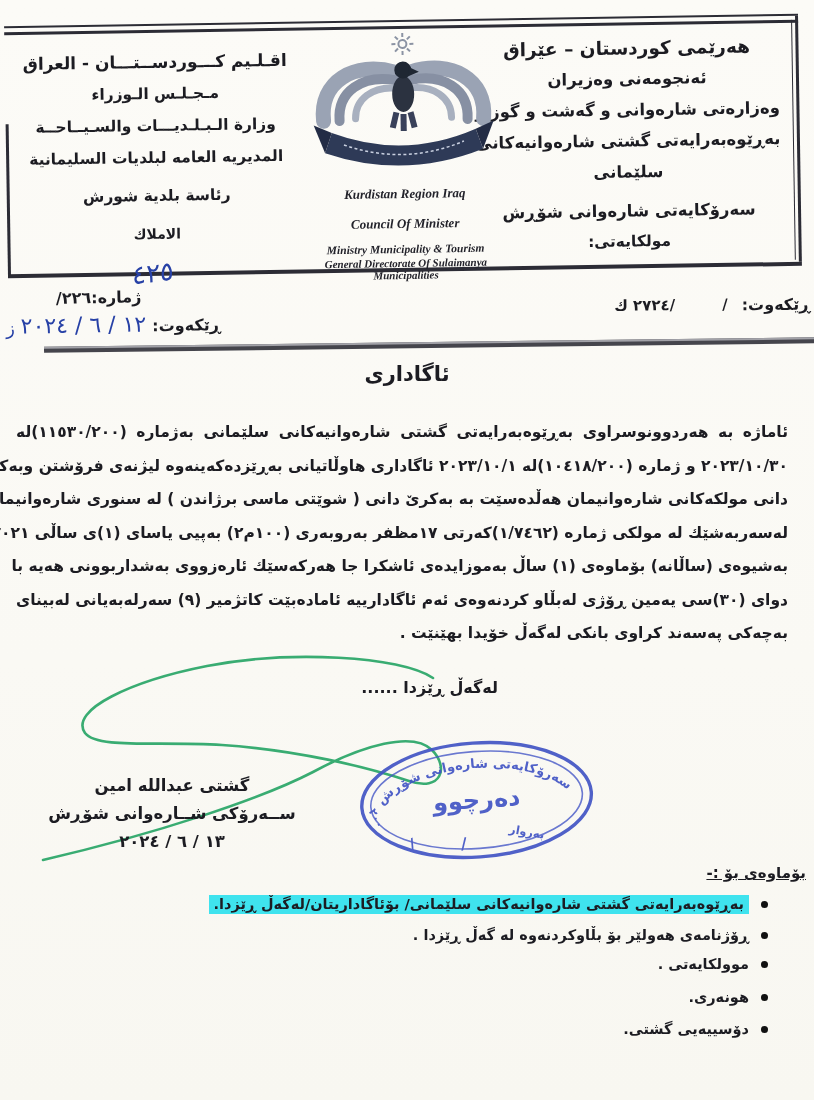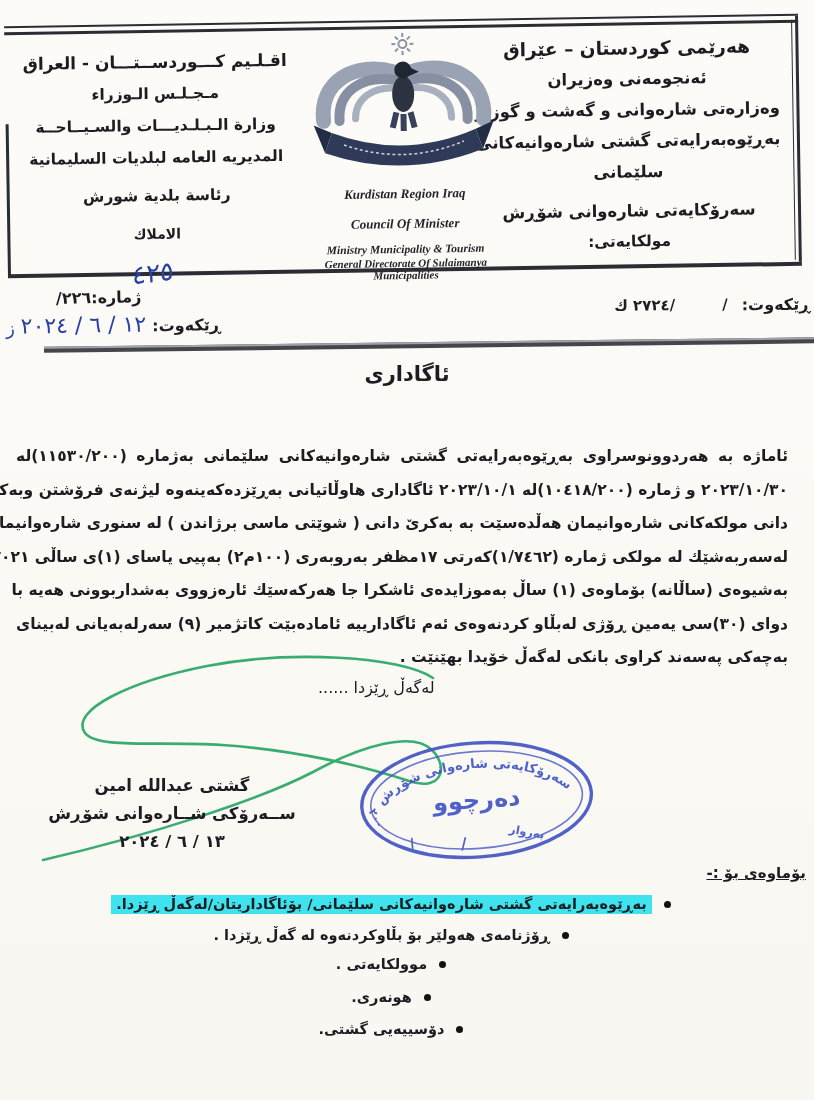--- a/index.html
+++ b/index.html
@@ -48,41 +48,41 @@
   .ref-date .hw{font-size:22px;color:#2741a6;transform:translateY(-2px);}
   .ref-date .hw-mark{font-size:18px;color:#2741a6;}
   .ref-right{position:absolute;left:548px;top:296px;width:262px;display:flex;direction:rtl;gap:14px;transform:rotate(-0.6deg);}
   .ref-right .lbl{font-size:16px;font-weight:bold;}
   .ref-right .val{font-size:15px;font-weight:bold;}
   .sep{position:absolute;left:44px;right:-6px;top:342px;height:3.5px;background:#45454c;
     border-top:2px solid #a2a2a8;transform:rotate(-0.7deg);}
 
   
   .title{position:absolute;top:362px;left:0;right:0;text-align:center;font-size:21px;font-weight:bold;letter-spacing:1px;}
-  .body-text{position:absolute;top:440px;right:26px;left:16px;}
+  .body-text{position:absolute;top:416px;right:26px;left:16px;}
   .body-text .bl{font-size:15.5px;font-weight:bold;line-height:33.5px;
     text-align:justify;text-align-last:justify;white-space:nowrap;}
   .body-text .bl.last{text-align:right;text-align-last:right;}
-  .closing{position:absolute;top:678px;left:318px;width:180px;text-align:left;
-    font-size:16px;font-weight:normal;}
+  .closing{position:absolute;top:678px;left:318px;width:180px;text-align:right;
+    font-size:16px;font-weight:bold;}
 
   
   .sig-stroke{position:absolute;left:35px;top:648px;width:430px;height:220px;pointer-events:none;}
   .sig-block{position:absolute;left:22px;top:772px;width:300px;text-align:center;font-weight:bold;}
   .sig-block .s-name{font-size:16.5px;line-height:28px;}
   .sig-block .s-title{font-size:16.5px;line-height:28px;}
   .sig-block .s-date{font-size:16.5px;line-height:28px;}
 
   
   .stamp{position:absolute;left:352px;top:736px;width:250px;height:140px;transform:rotate(-4deg);opacity:.92;}
 
   
   .cc{position:absolute;top:864px;right:6px;width:794px;}
   .cc-heading{font-size:15px;font-weight:bold;text-decoration:underline;margin-right:2px;}
-  .cc-item{display:flex;direction:rtl;align-items:center;gap:12px;margin:13px 40px 0 0;justify-content:center;}
+  .cc-item{display:flex;direction:rtl;align-items:center;gap:12px;margin:13px 40px 0 0;}
   .cc-item .dot{width:7px;height:7px;border-radius:50%;background:#111;flex:0 0 auto;}
   .cc-item .cc-text{font-size:14.5px;font-weight:bold;}
   .hl{background:#3fe3ee;padding:1px 5px 2px 5px;}
   .cc-item:nth-child(5){margin-top:17px;}
   .cc-item:nth-child(6){margin-top:16px;}
   .cc-item:nth-child(7){margin-top:16px;}
 </style>
 </head>
 <body>
 

